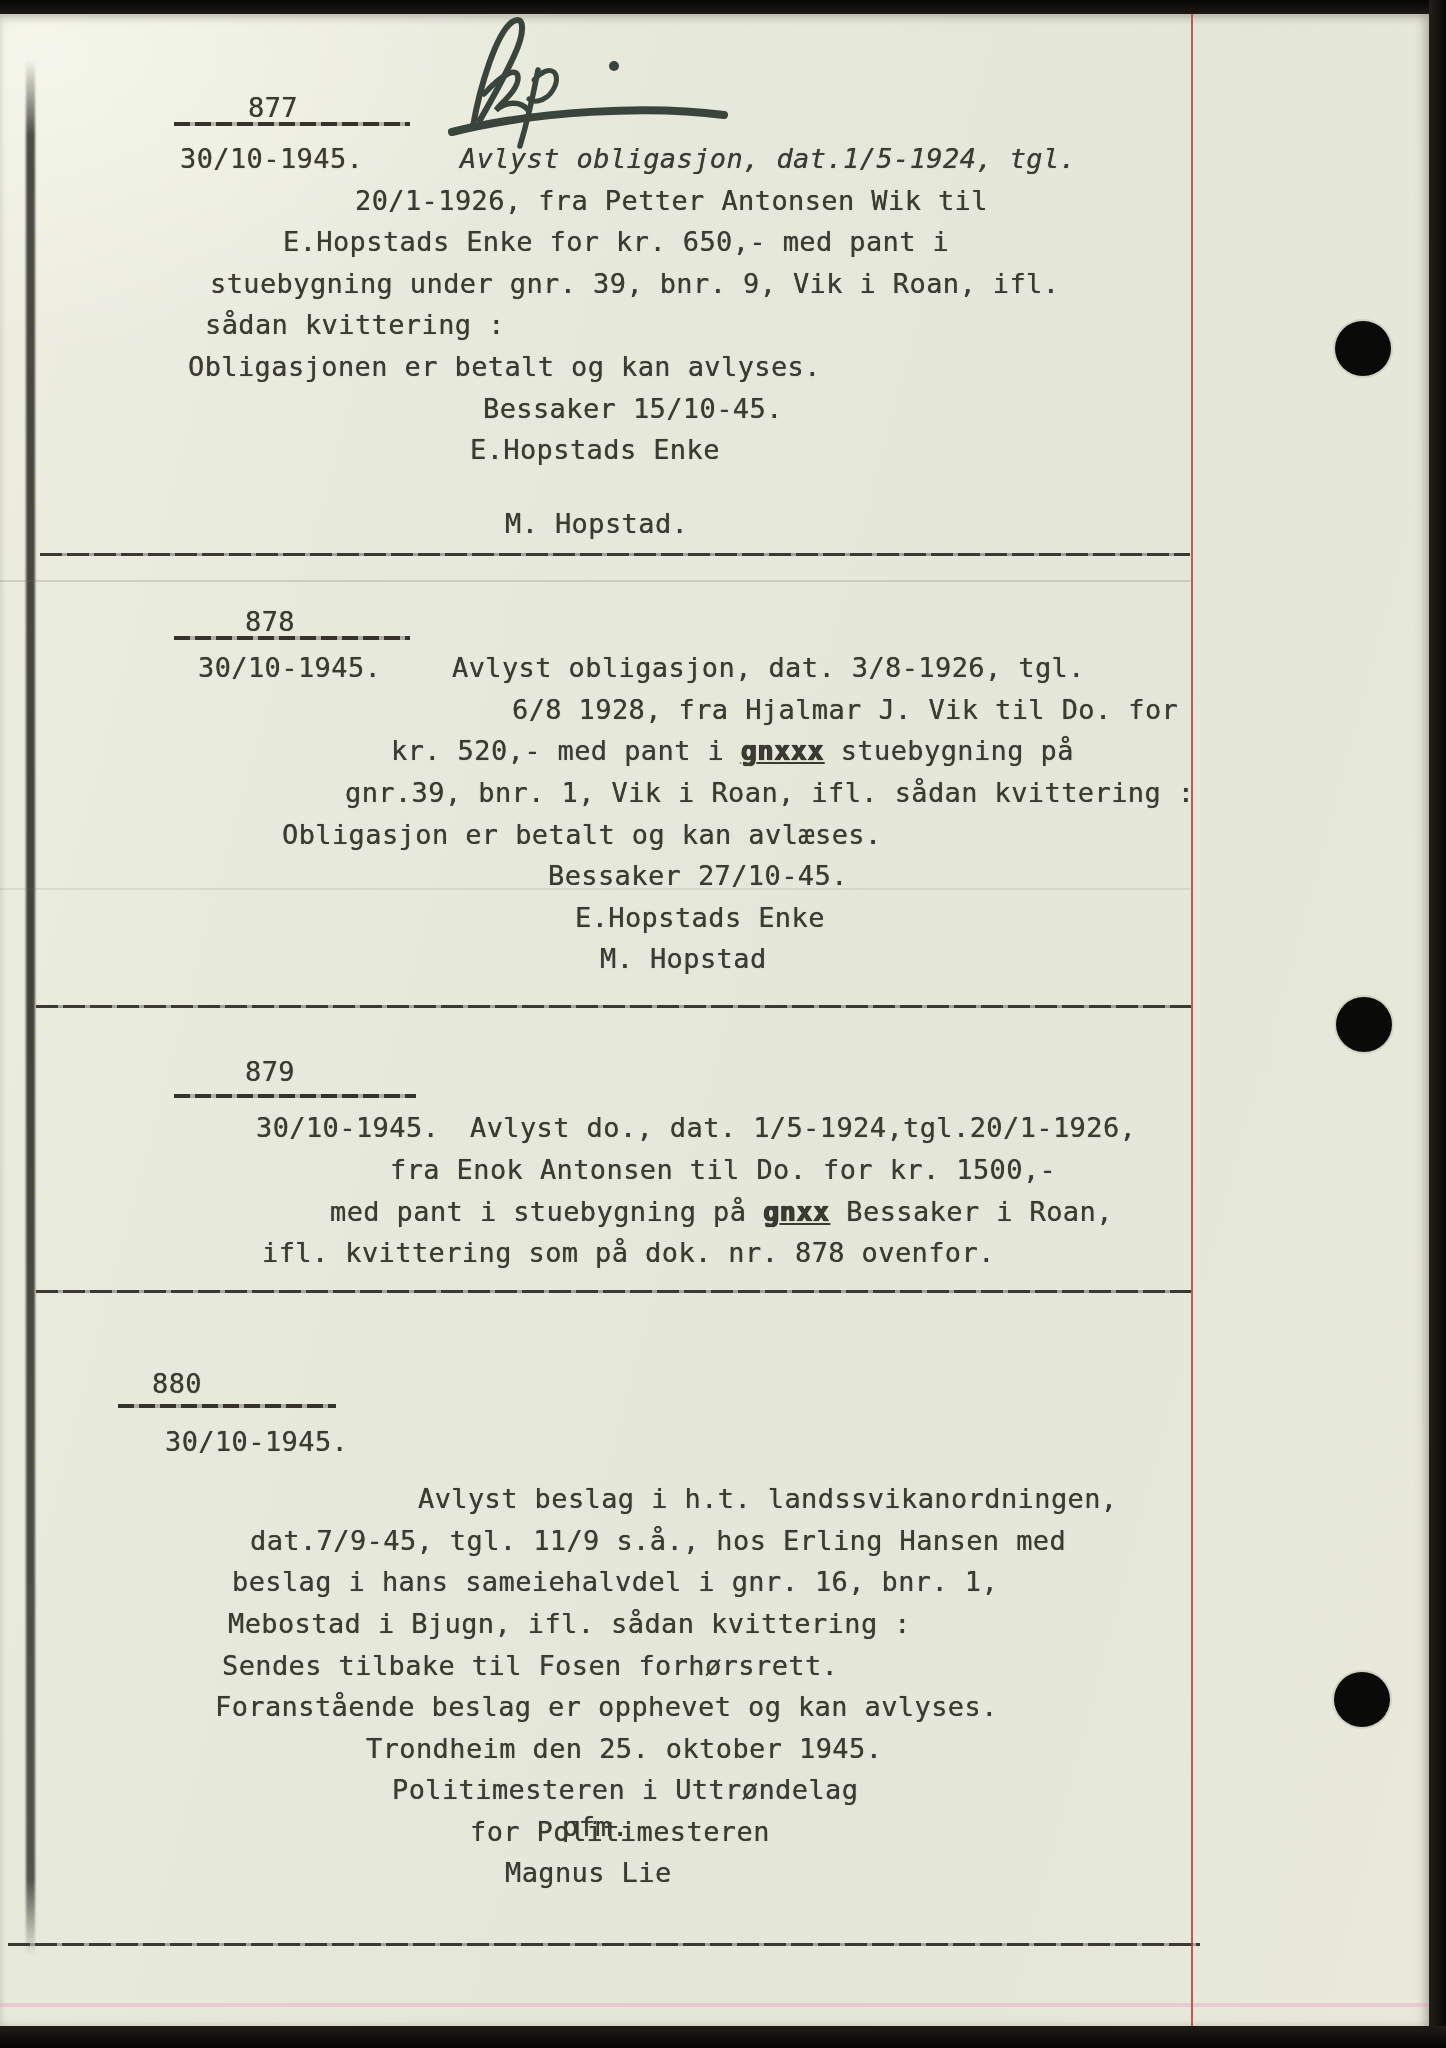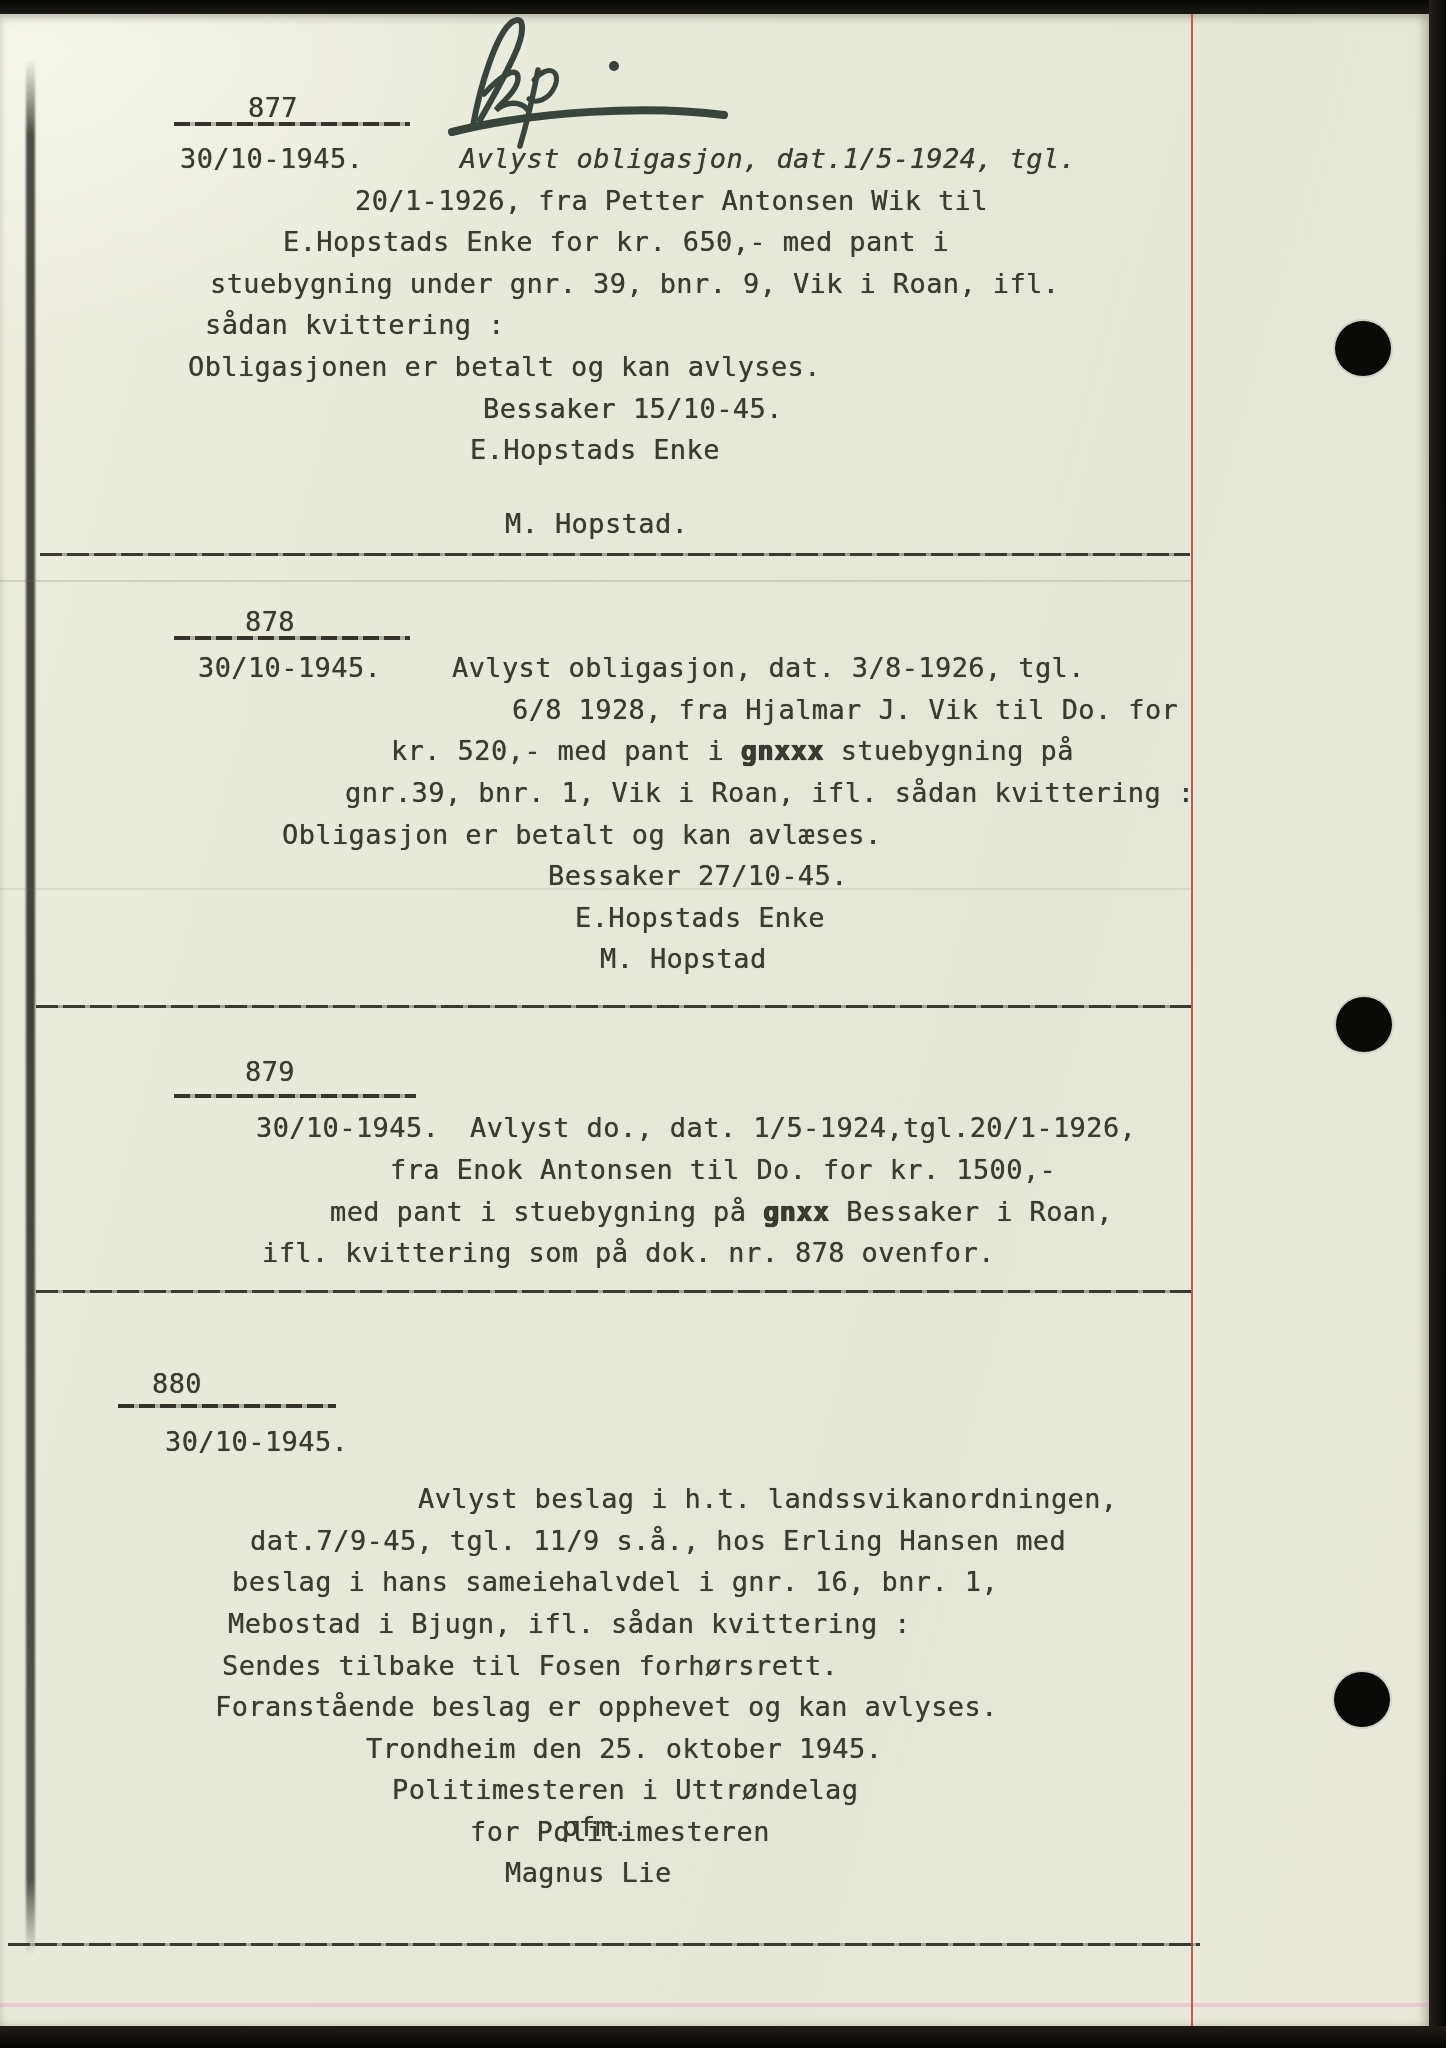--- a/index.html
+++ b/index.html
@@ -37,21 +37,21 @@
   
   .tline{position:absolute;white-space:pre;color:var(--ink,#3b3a33);
     font-size:27px;letter-spacing:0.4px;
     text-shadow:0 0 0.7px rgba(58,55,46,0.85);}
   .entry-number{position:absolute;white-space:pre;color:var(--ink,#3b3a33);
     font-size:27px;letter-spacing:0.4px;text-shadow:0 0 0.7px rgba(58,55,46,0.85);}
   .typed-underline{position:absolute;height:4px;
     background:repeating-linear-gradient(90deg,rgba(43,41,34,0.95) 0 16px,rgba(43,41,34,0.3) 16px 21px);}
   .divider{position:absolute;height:3px;
     background:repeating-linear-gradient(90deg,rgba(40,38,32,0.9) 0 22px,rgba(40,38,32,0.35) 22px 27px);}
-  .xover{font-weight:bold;text-shadow:0.6px 0 #2e2c26,-0.6px 0 #2e2c26,0 0 1px #2e2c26;}
+  .xover{font-weight:bold;text-shadow:0.6px 0 #2e2c26,-0.6px 0 #2e2c26,0 0 1px #2e2c26;text-decoration:underline;}
   .hand{position:absolute;left:418px;top:8px;}
 </style>
 </head>
 <body style="--ink: #3b3a33; --red: #c05247;">
 
 <div class="scan">
   <div class="paper"></div>
 
   <div class="left-edge"></div>
 

